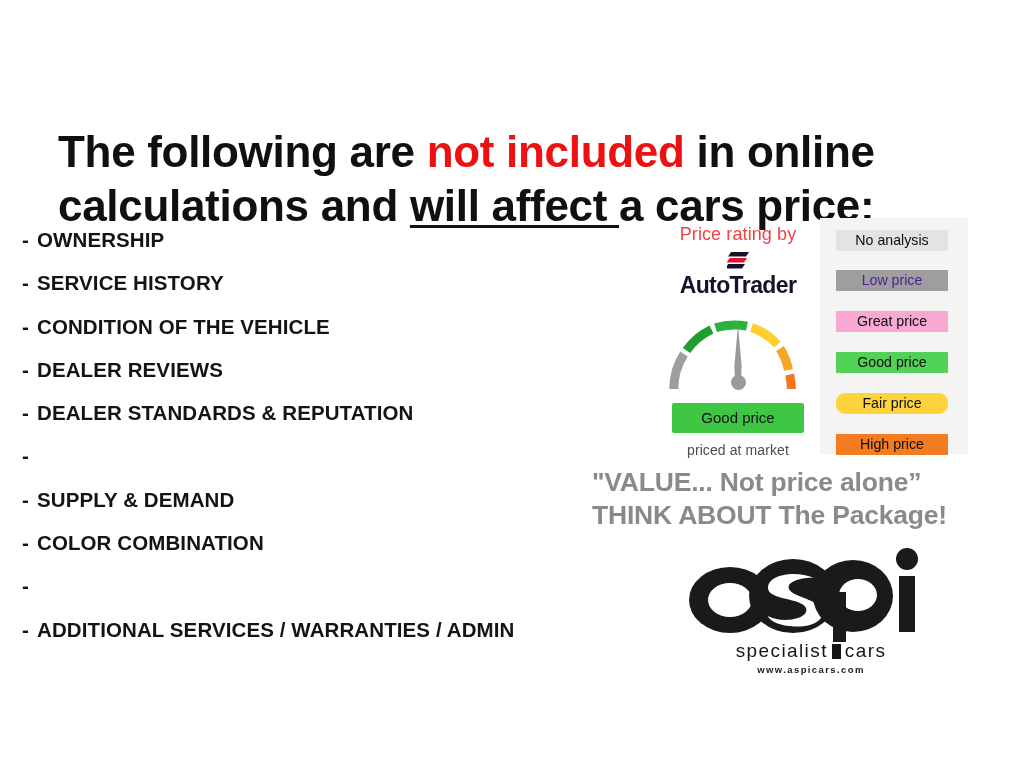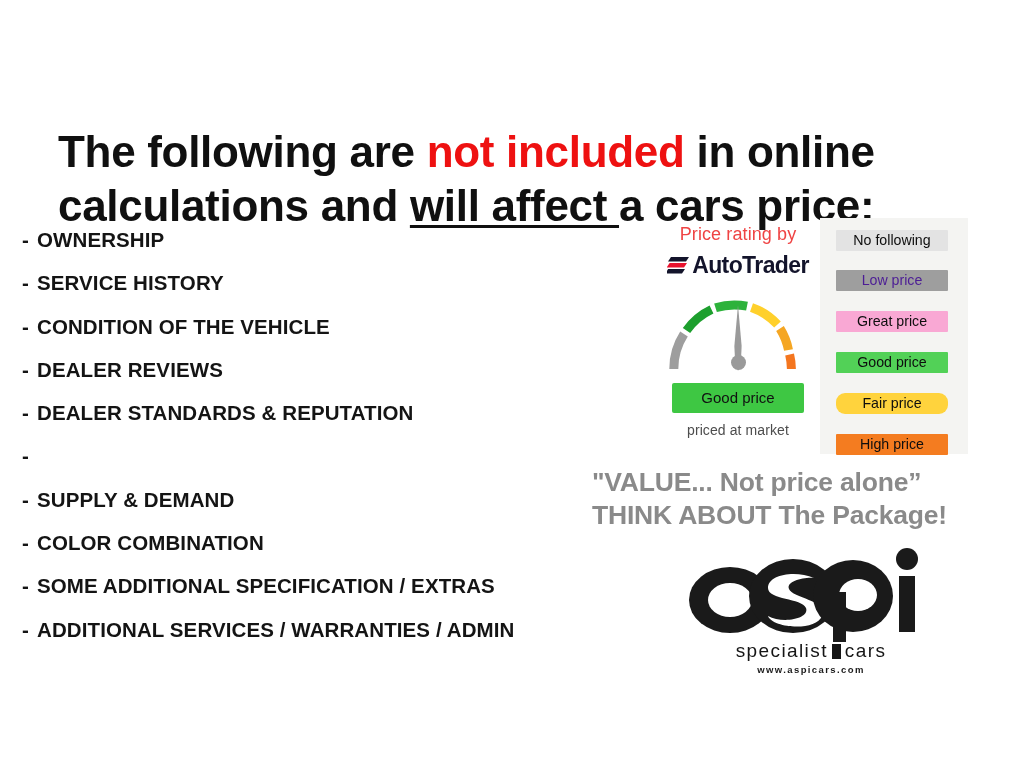--- a/index.html
+++ b/index.html
@@ -86,20 +86,21 @@
     color: #ef4444;
     letter-spacing: 0.1px;
     margin-top: 6px;
   }
   .at-logo {
     display: flex;
     align-items: center;
     justify-content: center;
     gap: 3px;
     margin-top: 7px;
+    flex-direction: column;
   }
   .at-mark {
     display: block;
   }
   .at-wordmark {
     font-size: 23px;
     font-weight: bold;
     color: #13142b;
     letter-spacing: -0.6px;
   }
@@ -261,21 +262,20 @@
     <li class="bullet-row">
       <span class="bullet-dash">-</span>
       <span class="bullet-text">SUPPLY &amp; DEMAND</span>
     </li>
     <li class="bullet-row">
       <span class="bullet-dash">-</span>
       <span class="bullet-text">COLOR COMBINATION</span>
     </li>
     <li class="bullet-row">
       <span class="bullet-dash">-</span>
-      <span class="bullet-text">SOME ADDITIONAL SPECIFICATION / EXTRAS</span>
     </li>
     <li class="bullet-row">
       <span class="bullet-dash">-</span>
       <span class="bullet-text">ADDITIONAL SERVICES / WARRANTIES / ADMIN</span>
     </li>
   </ul>
 
   <div class="rating-widget">
 
     <div class="rating-left">
@@ -303,21 +303,21 @@
         </svg>
         <div class="gauge-needle"></div>
         <div class="gauge-needle-bulb"></div>
       </div>
 
       <div class="price-pill" id="result-pill" style="background: rgb(62, 199, 67);">Good price</div>
       <div class="rating-footnote">priced at market</div>
     </div>
 
     <div class="legend-panel" id="legend-panel" style="background: rgb(244, 244, 242);">
-      <div class="legend-item" style="top: 12px; background: rgb(227, 227, 227); color: rgb(14, 14, 14);">No following</div>
+      <div class="legend-item" style="top: 12px; background: rgb(227, 227, 227); color: rgb(14, 14, 14);">No analysis</div>
       <div class="legend-item" style="top: 52px; background: rgb(158, 158, 158); color: #4c1d95;">Low price</div>
       <div class="legend-item" style="top: 93px; background: #f9a8d4; color: rgb(14, 14, 14);">Great price</div>
       <div class="legend-item" style="top: 134px; background: rgb(82, 209, 87); color: rgb(14, 14, 14);">Good price</div>
       <div class="legend-item" style="top: 175px; background: rgb(255, 211, 61); color: rgb(14, 14, 14); border-radius: 9px;">Fair price</div>
       <div class="legend-item" style="top: 216px; background: rgb(244, 124, 32); color: rgb(14, 14, 14);">High price</div>
     </div>
   </div>
 
   <div class="tagline" style="color: rgb(138, 138, 138);">
     <div>"VALUE... Not price alone”</div>

